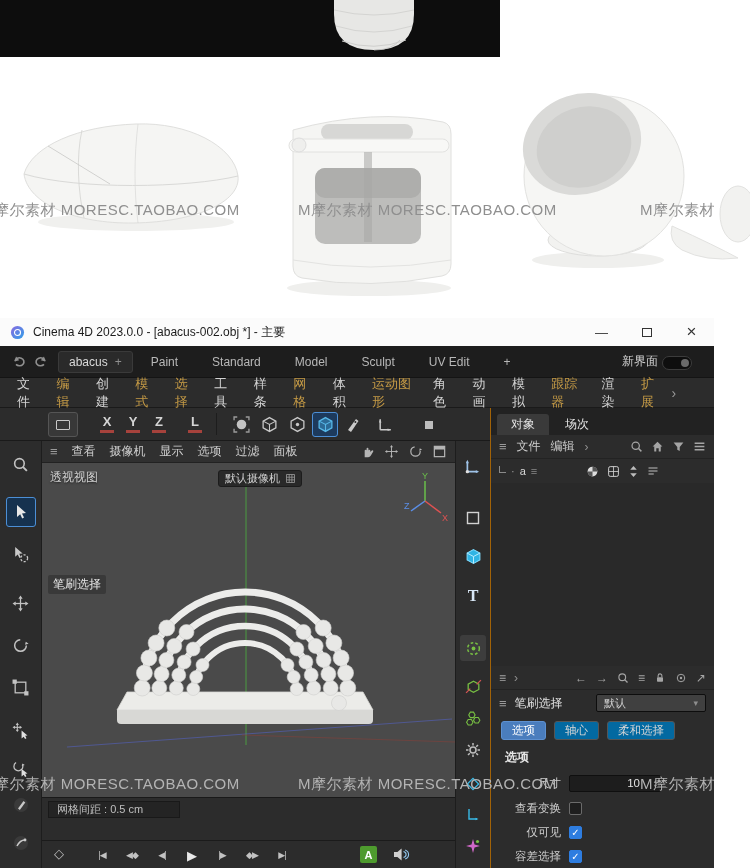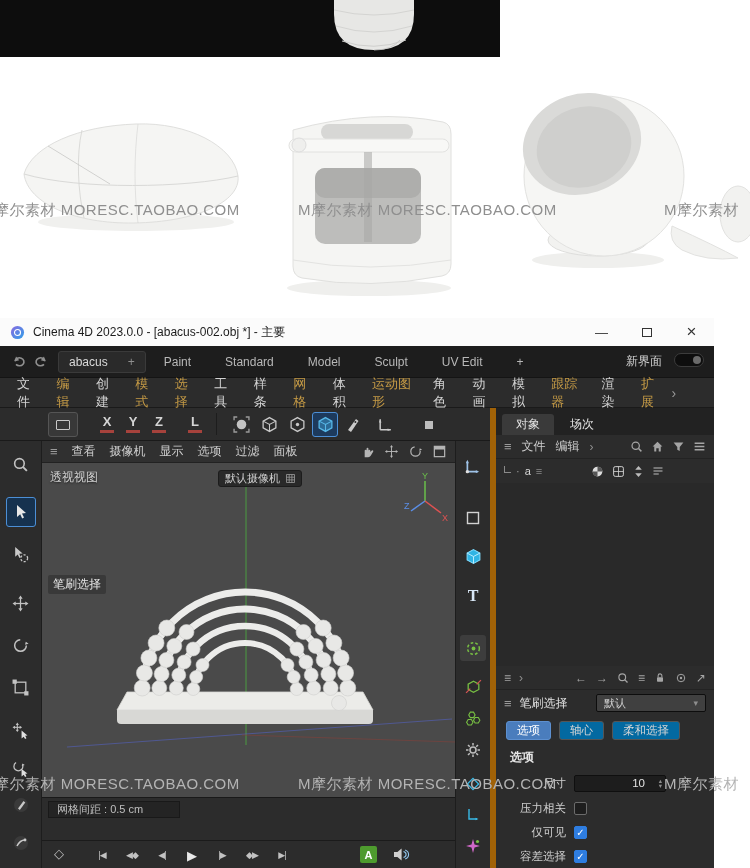--- a/index.html
+++ b/index.html
@@ -9,38 +9,38 @@
 svg{display:block}
 
 
 .preview{position:absolute;top:0;left:0;width:750px;height:318px;background:#fff}
 .preview-dark{position:absolute;top:0;left:0;width:500px;height:57px;background:#0d0d0d}
 .thumb{position:absolute}
 
 
 .wm{position:absolute;left:0;width:750px;height:19px;font-size:15px;letter-spacing:.5px;z-index:60;pointer-events:none;white-space:nowrap}
 .wm span{position:absolute;top:0}
-.wm .wm-l{left:-6px}.wm .wm-c{left:298px}.wm .wm-r{left:664px}
+.wm .wm-l{left:-6px}.wm .wm-c{left:298px}.wm .wm-r{left:640px}
 .wm-top{top:201px;color:#8f8f8f}
 .wm-bottom{top:775px;color:#b3b3b3}
 
 
 .app{position:absolute;top:318px;left:0;width:714px;height:550px;background:#2c2c2c}
 .titlebar{height:28px;background:#fbfbfb;display:flex;align-items:center;padding-left:10px;color:#1c1c1c;font-size:12px}
 .titlebar .app-icon{width:15px;height:15px;margin-right:8px}
 .win-btns{margin-left:auto;display:flex;height:28px}
 .win-btn{width:45px;height:28px;display:flex;align-items:center;justify-content:center;color:#333;font-size:13px}
 .maxi-glyph{width:10px;height:9px;border:1.2px solid #333}
 
 .layoutbar{height:32px;background:#1d1d1d;display:flex;align-items:center;font-size:12px;color:#b5b5b5;border-bottom:1px solid #141414}
 .undo-redo{display:flex;gap:6px;padding:0 8px 0 10px}
 .uicon{width:17px;height:15px;color:#909090}
-.doc-tab{display:flex;align-items:center;gap:20px;background:#2a2a2a;border:1px solid #3a3a3a;border-radius:3px;height:22px;padding:0 10px;margin-right:18px;color:#dadada}
+.doc-tab{display:flex;align-items:center;gap:7px;background:#2a2a2a;border:1px solid #3a3a3a;border-radius:3px;height:22px;padding:0 10px;margin-right:18px;color:#dadada}
 .preset{padding:0 0;margin-right:34px;color:#b8b8b8}
-.layout-right{margin-left:auto;display:flex;align-items:flex-start;gap:12px;padding-right:10px}
+.layout-right{margin-left:auto;display:flex;align-items:flex-end;gap:4px;padding-right:22px}
 .ui-toggle{width:30px;height:14px;background:#0e0e0e;border:1px solid #3c3c3c;border-radius:7px;position:relative}
 .ui-toggle::after{content:"";position:absolute;right:2px;top:2px;width:8px;height:8px;border-radius:50%;background:#6a6a6a}
 
 .menubar{height:30px;background:#2c2c2c;display:flex;align-items:center;padding-left:8px;border-bottom:1px solid #1a1a1a}
 .mi{padding:0 9px;font-size:13px;color:#d3d3d3}
 .mi.amber{color:#c59a45}
 .menu-overflow{margin-left:auto;margin-right:38px;color:#9a9a9a;font-size:14px}
 
 .app-body{display:flex;height:460px}
 .left-region{width:490px;display:flex;flex-direction:column}
@@ -80,21 +80,21 @@
 .tl-key{position:absolute;left:12px;top:5px;font-size:13px;color:#c2c2c2}
 .autokey{position:absolute;left:318px;top:5px;width:17px;height:17px;background:#4e9b2e;color:#fff;font-size:11px;font-weight:bold;border-radius:2px;display:flex;align-items:center;justify-content:center}
 .tl-speaker{position:absolute;left:350px;top:5px;width:18px;height:17px}
 
 .iconstrip{width:35px;background:#2c2c2c;border-left:1px solid #1d1d1d;position:relative}
 .rs{position:absolute;left:50%;transform:translateX(-50%);width:26px;height:26px;display:flex;align-items:center;justify-content:center;border-radius:3px}
 .rs.hl{background:#3d3d3d}
 .rs .t-letter{font-family:"Liberation Serif","DejaVu Serif",serif;font-size:16px;font-weight:bold;color:#d8e7f6}
 
 
-.right-panel{width:260px;display:flex;flex-direction:column;border-left:6px solid #a16207;background:#2c2c2c}
+.right-panel{width:260px;display:flex;flex-direction:column;border-left:1px solid #a16207;background:#2c2c2c}
 .tabstrip{background:#222;display:flex;align-items:flex-end;padding-left:6px;gap:2px}
 .tabstrip.op{height:27px}
 .tabstrip.at{height:26px;border-top:1px solid #161616}
 .ptab{height:21px;display:flex;align-items:center;padding:0 14px;font-size:12px;color:#e5e5e5;border-radius:3px 3px 0 0}
 .ptab.active{background:#3a3a3a;color:#e2e2e2}
 .panel-menu{height:24px;background:#2c2c2c;display:flex;align-items:center;font-size:12px;color:#cdcdcd;padding:0 8px;gap:10px;border-bottom:1px solid #232323}
 .panel-menu .ham{color:#9a9a9a;font-size:13px}
 .pm-right{margin-left:auto;display:flex;gap:8px;align-items:center;color:#a5a5a5}
 .op-row{height:24px;background:#2c2c2c;display:flex;align-items:center;padding:0 8px;gap:5px;font-size:11px;color:#d8d8d8}
 .bracket{width:7px;height:7px;border-left:1px solid #8a8a8a;border-bottom:1px solid #8a8a8a;margin-top:-3px}
@@ -677,21 +677,21 @@
           <div class="num-field">
             <span class="num-val">10</span>
             <div class="spinners">
               <span>▴</span>
               <span>▾</span>
             </div>
           </div>
         </div>
 
         <div class="cb-row">
-          <span class="prop-label">压力相关</span>
+          <span class="prop-label">查看变换</span>
           <div class="cb"></div>
         </div>
         <div class="cb-row">
           <span class="prop-label">仅可见</span>
           <div class="cb checked">
               <span>✓</span>
             </div>
         </div>
         <div class="cb-row">
           <span class="prop-label">容差选择</span>

